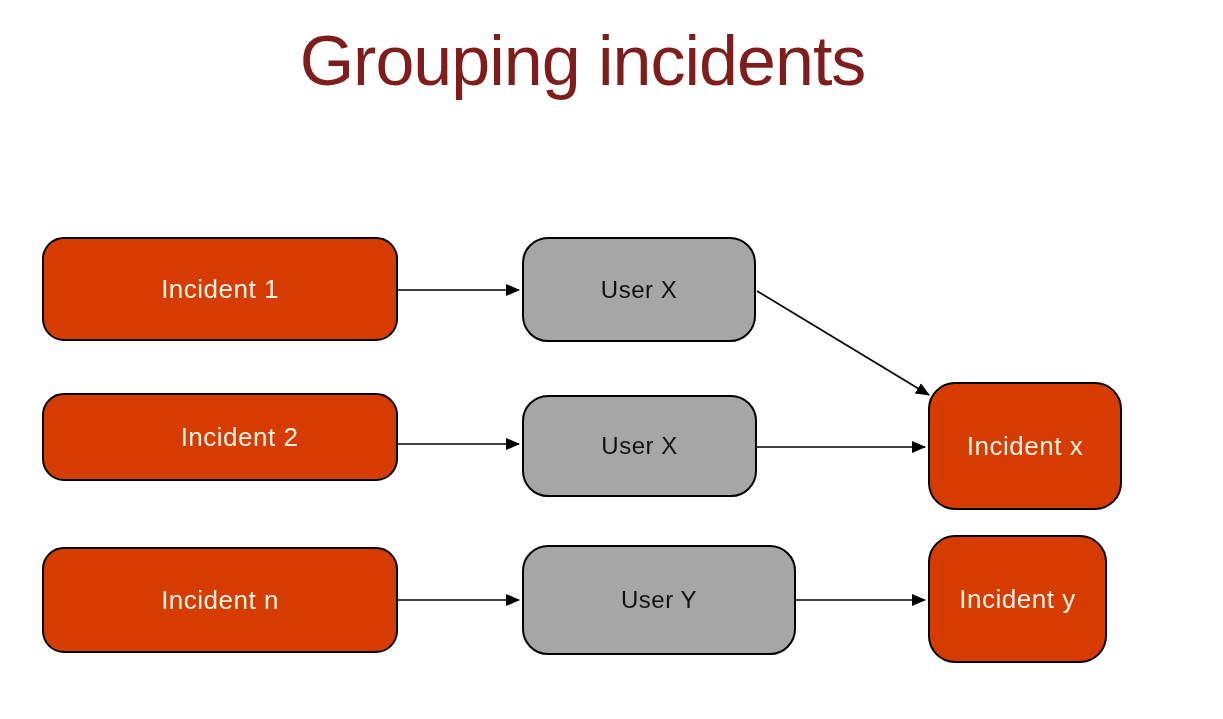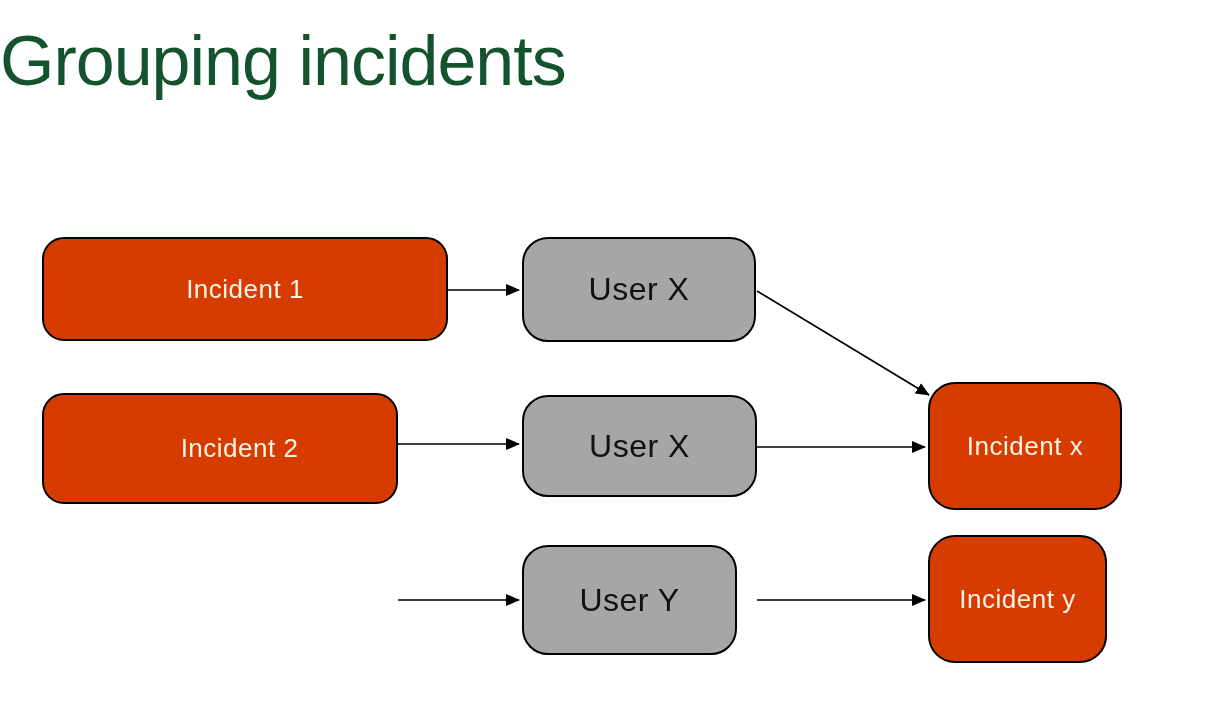--- a/index.html
+++ b/index.html
@@ -14,25 +14,25 @@
     position: relative;
     width: 1223px;
     height: 719px;
     background: var(--background, #ffffff);
   }
   .title {
     position: absolute;
     top: 18px;
     left: 0;
     width: 1165px;
-    text-align: left;
+    text-align: center;
     font-size: 70px;
     font-weight: 300;
     letter-spacing: -1px;
-    color: #14532d;
+    color: #7f1d1d;
     line-height: 1.25;
   }
   .node {
     position: absolute;
     display: flex;
     align-items: center;
     justify-content: center;
     border: 2.5px solid var(--border, #000000);
   }
   .node .label {
@@ -42,31 +42,31 @@
   .node.incident {
     background: var(--incident-fill, #D63C00);
     color: var(--incident-text, #FBF3E6);
     border-radius: 22px;
   }
   .node.user {
     background: var(--user-fill, #A6A6A6);
     color: var(--user-text, #111111);
     border-radius: 26px;
   }
-  .node.user .label { font-size: 32px; text-align: right; }
+  .node.user .label { font-size: 24px; text-align: right; }
   .node.incident.result { border-radius: 27px; }
 
   
-  #n-incident-1 { left: 42px;  top: 237px; width: 406px; height: 104px; }
+  #n-incident-1 { left: 42px;  top: 237px; width: 356px; height: 104px; }
   #n-user-x-1   { left: 522px; top: 237px; width: 234px; height: 105px; }
-  #n-incident-2 { left: 42px;  top: 393px; width: 356px; height: 111px; padding-left: 39px; }
+  #n-incident-2 { left: 42px;  top: 393px; width: 356px; height: 88px; padding-left: 39px; }
   #n-user-x-2   { left: 522px; top: 395px; width: 235px; height: 102px; }
   #n-incident-x { left: 928px; top: 382px; width: 194px; height: 128px; }
   #n-incident-n { left: 42px;  top: 547px; width: 356px; height: 106px; }
-  #n-user-y     { left: 522px; top: 545px; width: 215px; height: 110px; }
+  #n-user-y     { left: 522px; top: 545px; width: 274px; height: 110px; }
   #n-incident-y { left: 928px; top: 535px; width: 179px; height: 128px; }
 
   svg.connectors {
     position: absolute;
     left: 0; top: 0;
     width: 1223px;
     height: 719px;
     pointer-events: none;
   }
   .connector {
@@ -107,20 +107,23 @@
   <div class="node incident" id="n-incident-2">
     <span class="label">Incident 2</span>
   </div>
   <div class="node user" id="n-user-x-2">
     <span class="label">User X</span>
   </div>
   <div class="node incident result" id="n-incident-x">
     <span class="label">Incident x</span>
   </div>
 
+  <div class="node incident" id="n-incident-n">
+    <span class="label">Incident n</span>
+  </div>
   <div class="node user" id="n-user-y">
     <span class="label">User Y</span>
   </div>
   <div class="node incident result" id="n-incident-y">
     <span class="label">Incident y</span>
   </div>
 
 </div>
 
 </body></html>

